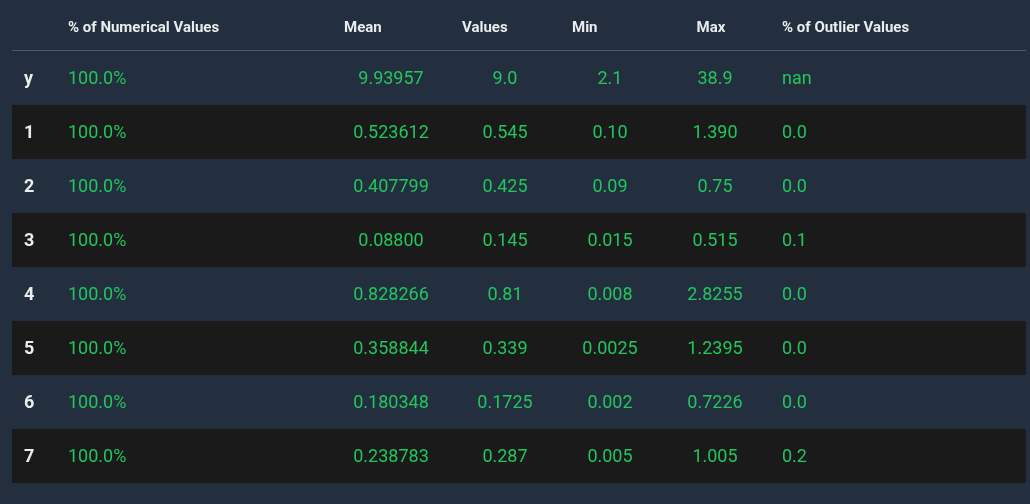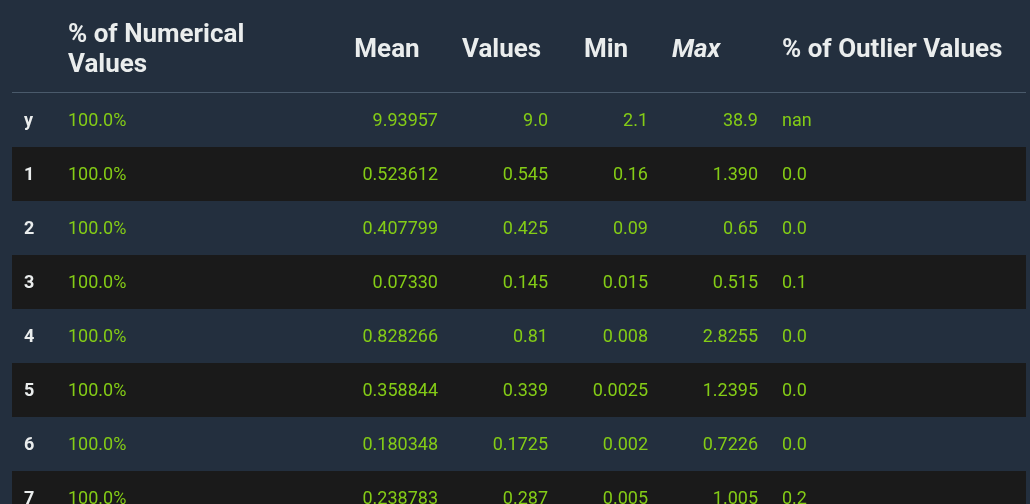--- a/index.html
+++ b/index.html
@@ -20,104 +20,104 @@
       width: 100%;
       border-collapse: collapse;
       table-layout: fixed;
     }
     thead th {
       color: #eaeded;
       font-weight: 700;
       text-align: left;
       padding: 10px 12px 14px 12px;
       border-bottom: 1px solid #4a5a6b;
-      font-size: 26px;
+      font-size: 15px;
     }
     tbody tr {
       height: 54px;
     }
     tbody tr.stripe {
       background: #1a1a1a;
     }
     tbody td, tbody th {
       padding: 14px 12px;
       font-size: 18px;
       text-align: left;
-      color: #84cc16;
+      color: #22c55e;
     }
     tbody th.rowhead {
       font-weight: 700;
       color: #eaeded;
       width: 40px;
     }
     col.c0 { width: 44px; }
     col.c1 { width: 276px; }
     col.c2 { width: 118px; }
     col.c3 { width: 110px; }
     col.c4 { width: 100px; }
     col.c5 { width: 110px; }
     col.c6 { width: 256px; }
-    .num { text-align: right; }
+    .num { text-align: center; }
   </style>
 </head>
 <body>
 
 <table>
   <colgroup>
     <col class="c0">
       <col class="c1">
       <col class="c2">
       <col class="c3">
       <col class="c4">
       <col class="c5">
       <col class="c6">
   </colgroup>
   <thead>
     <tr>
       <th></th>
       <th>% of Numerical Values</th>
-      <th style="text-align:center;padding-right:20px;">Mean</th>
+      <th style="text-align:left;padding-right:20px;">Mean</th>
       <th>Values</th>
-      <th style="text-align:center;padding-right:20px;">Min</th>
-      <th style="text-align:left;padding-right:20px;font-style:italic;">Max</th>
+      <th style="text-align:left;padding-right:20px;">Min</th>
+      <th style="text-align:center;padding-right:20px;">Max</th>
       <th>% of Outlier Values</th>
     </tr>
   </thead>
   <tbody>
     <tr>
       <th class="rowhead">y</th>
       <td>100.0%</td>
       <td class="num">9.93957</td>
       <td class="num">9.0</td>
       <td class="num">2.1</td>
       <td class="num">38.9</td>
       <td>nan</td>
     </tr>
     <tr class="stripe">
       <th class="rowhead">1</th>
       <td>100.0%</td>
       <td class="num">0.523612</td>
       <td class="num">0.545</td>
-      <td class="num">0.16</td>
+      <td class="num">0.10</td>
       <td class="num">1.390</td>
       <td>0.0</td>
     </tr>
     <tr>
       <th class="rowhead">2</th>
       <td>100.0%</td>
       <td class="num">0.407799</td>
       <td class="num">0.425</td>
       <td class="num">0.09</td>
-      <td class="num">0.65</td>
+      <td class="num">0.75</td>
       <td>0.0</td>
     </tr>
     <tr class="stripe">
       <th class="rowhead">3</th>
       <td>100.0%</td>
-      <td class="num">0.07330</td>
+      <td class="num">0.08800</td>
       <td class="num">0.145</td>
       <td class="num">0.015</td>
       <td class="num">0.515</td>
       <td>0.1</td>
     </tr>
     <tr>
       <th class="rowhead">4</th>
       <td>100.0%</td>
       <td class="num">0.828266</td>
       <td class="num">0.81</td>

